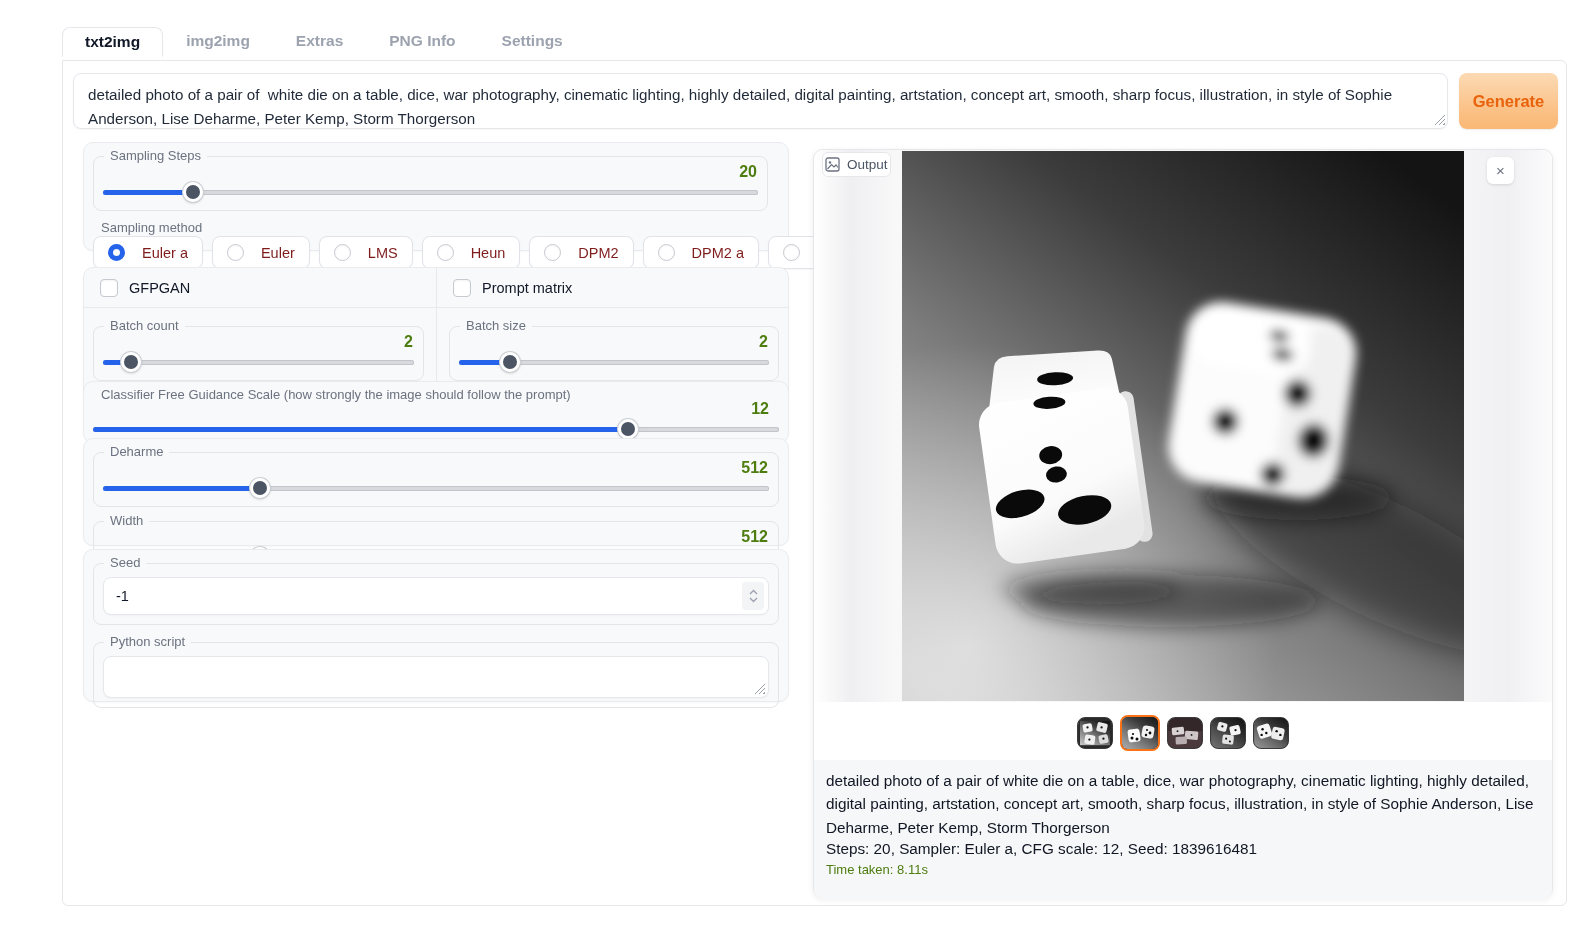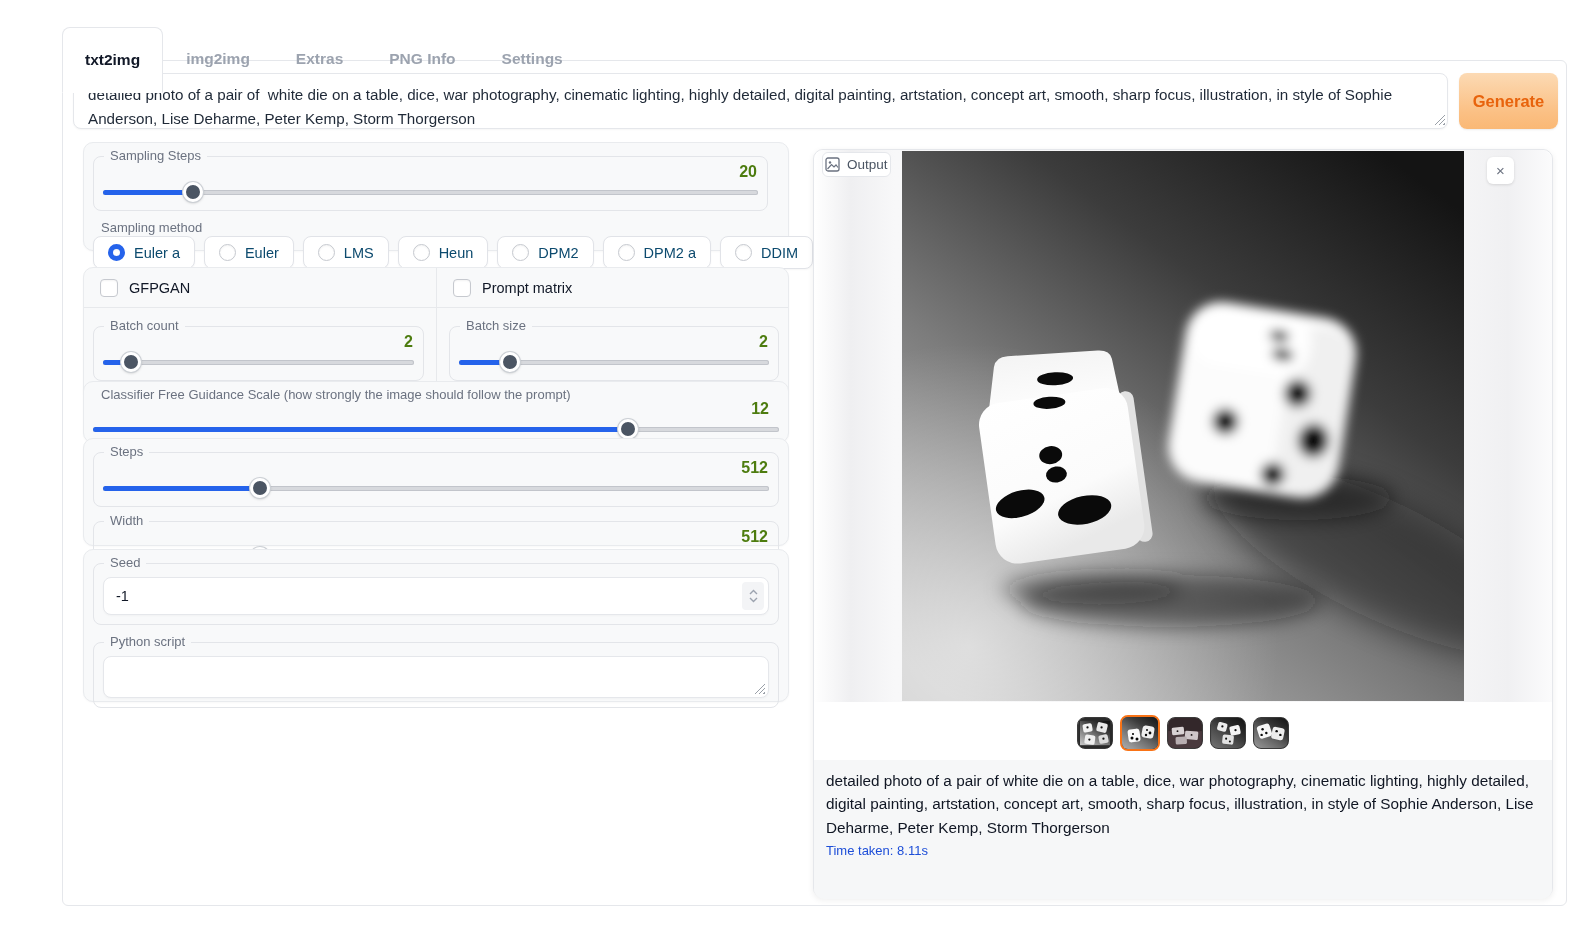--- a/index.html
+++ b/index.html
@@ -1,20 +1,20 @@
 <!DOCTYPE html>
 <html><head>
 <meta charset="utf-8">
 <style>
   * { margin:0; padding:0; box-sizing:border-box; }
   html,body { width:1594px; height:935px; background:#ffffff; font-family:"Liberation Sans", sans-serif; color:#111827; overflow:hidden; }
 
   
   .tabbar { position:absolute; left:62px; top:26px; display:flex; align-items:flex-end; z-index:3; }
-  .tab { padding:23px 22px; font-size:15.5px; color:#9ca3af; font-weight:600; cursor:pointer; border:1px solid transparent; }
+  .tab { padding:5px 22px; font-size:15.5px; color:#9ca3af; font-weight:600; cursor:pointer; border:1px solid transparent; }
   .tab.active { background:#fff; color:#111827; font-weight:700; border:1px solid #e5e7eb; border-bottom:1px solid #fff; border-radius:8px 8px 0 0; margin-bottom:-1px; }
 
   
   .panel { position:absolute; left:62px; top:60px; width:1505px; height:846px; background:#fff; border:1px solid #e5e7eb; border-radius:0 6px 6px 6px; }
 
   
   .prompt-box { position:absolute; left:10px; top:12px; width:1375px; height:56px; border:1px solid #e5e7eb; border-radius:8px; background:#fff; box-shadow:0 1px 2px rgba(0,0,0,.04); padding:9px 14px; font-family:"Liberation Sans", sans-serif; font-size:15.2px; line-height:1.6; color:#1f2937; resize:none; outline:none; overflow:hidden; }
   .resize-grip { position:absolute; width:11px; height:11px; background:repeating-linear-gradient(135deg, transparent 0 2px, #9aa0a8 2px 3px); clip-path:polygon(100% 0, 100% 100%, 0 100%); }
   .grip-prompt { left:1371px; top:53px; }
   .generate-btn { position:absolute; left:1396px; top:12px; width:99px; height:56px; border:none; border-radius:8px; background:linear-gradient(180deg,#fcdab4 0%,#fbc084 70%,#fab875 100%); color:#e8630c; font-family:"Liberation Sans", sans-serif; font-size:16.5px; font-weight:700; cursor:pointer; box-shadow:0 1px 2px rgba(0,0,0,.08); }
@@ -25,21 +25,21 @@
   .fs-label { position:absolute; top:-9px; left:10px; padding:0 6px; background:#f8f9fa; font-size:13px; color:#6b7280; white-space:nowrap; }
   .fs-value { text-align:right; font-size:16px; font-weight:600; color:#4d7c0f; padding:7px 10px 2px 0; line-height:1; }
 
   .slider { position:relative; height:20px; margin:0 9px 8px 9px; cursor:pointer; }
   .slider .track { position:absolute; left:0; right:0; top:8px; height:5px; border-radius:3px; background:#d7d9dd; box-shadow:inset 0 0 0 1px #c2c5cb; }
   .slider .fill { position:absolute; left:0; top:8px; height:5px; border-radius:3px 0 0 3px; background:#2563eb; }
   .slider .thumb { position:absolute; top:0; width:20px; height:20px; border-radius:50%; background:#4b5563; border:3px solid #fff; box-shadow:0 0 0 1px #ccd0d5, 0 1px 3px rgba(0,0,0,.25); transform:translateX(-50%); cursor:grab; }
 
   
   .chip-row { display:flex; gap:9px; padding:15px 9px 10px 9px; }
-  .chip { display:flex; align-items:center; gap:9px; background:#fff; border:1px solid #e1e3e8; border-radius:8px; padding:7px 14px; font-size:14.5px; color:#0c4a6e; cursor:pointer; box-shadow:0 1px 2px rgba(0,0,0,.04); white-space:nowrap; }
+  .chip { display:flex; align-items:center; gap:17px; background:#fff; border:1px solid #e1e3e8; border-radius:8px; padding:7px 14px; font-size:14.5px; color:#7f1d1d; cursor:pointer; box-shadow:0 1px 2px rgba(0,0,0,.04); white-space:nowrap; }
   .radio { width:17px; height:17px; border-radius:50%; background:#fff; border:1px solid #c6c9cf; box-shadow:inset 0 1px 2px rgba(0,0,0,.05); }
   .radio.sel { border:5px solid #2563eb; }
 
   
   .two-col { display:grid; grid-template-columns:1fr 1fr; }
   .col-r { border-left:1px solid #e7e9ec; }
   .cb-row { display:flex; align-items:center; gap:11px; height:40px; padding:0 16px; border-bottom:1px solid #e7e9ec; font-size:14.5px; color:#111827; }
   .checkbox { width:18px; height:18px; border-radius:4px; background:#fff; border:1px solid #c6c9cf; box-shadow:inset 0 1px 2px rgba(0,0,0,.05); cursor:pointer; }
 
   
@@ -57,21 +57,21 @@
   .viewer svg.main-img { position:absolute; left:50%; top:1px; transform:translateX(-50%); display:block; }
   .output-chip { position:absolute; left:8px; top:2px; display:flex; align-items:center; gap:7px; background:#fff; border:1px solid #e5e7eb; border-radius:6px; padding:4px 2px; font-size:13.5px; color:#4b5563; z-index:2; }
   .close-btn { position:absolute; right:38px; top:7px; width:27px; height:27px; background:#fff; border:none; border-radius:6px; box-shadow:0 1px 3px rgba(0,0,0,.12); color:#6b7280; font-size:15px; line-height:27px; text-align:center; cursor:pointer; z-index:2; }
   .thumbs { position:absolute; left:0; top:561px; width:100%; height:44px; display:flex; align-items:center; justify-content:center; gap:7px; }
   .thumb { width:36px; height:32px; border-radius:8px; overflow:hidden; cursor:pointer; border:1px solid #3a3a3a; background:linear-gradient(135deg,#7a7a7a,#181818); flex:0 0 auto; }
   .thumb.sel { width:40px; height:36px; border:2px solid #f97316; }
   .thumb svg { display:block; width:100%; height:100%; }
   .info-box { position:absolute; left:0; top:610px; width:100%; height:139px; background:#f6f7f8; border-radius:0 0 10px 10px; padding:9px 12px; }
   .caption { font-size:15.3px; line-height:1.52; color:#101623; }
   .params { font-size:15.3px; color:#101623; margin-top:1px; }
-  .time-taken { font-size:13px; color:#1d4ed8; margin-top:4px; }
+  .time-taken { font-size:13px; color:#4d7c0f; margin-top:4px; }
 </style>
 </head>
 <body>
 
 <div class="tabbar">
   <div class="tab active">txt2img</div>
   <div class="tab">img2img</div>
   <div class="tab">Extras</div>
   <div class="tab">PNG Info</div>
   <div class="tab">Settings</div>
@@ -172,21 +172,21 @@
       <div class="slider" style="margin:0 0 8px 0;">
         <div class="track"></div>
         <div class="fill" style="width: 78%;"></div>
         <div class="thumb" style="left: 78%;"></div>
       </div>
     </div>
   </div>
 
   <div class="group" style="top:377px; height:108px;">
     <div class="fs" style="margin:13px 9px 0 9px;">
-      <span class="fs-label">Steps</span>
+      <span class="fs-label">Deharme</span>
       <div class="fs-value">512</div>
       <div class="slider">
         <div class="track"></div>
         <div class="fill" style="width: 23.5%;"></div>
         <div class="thumb" style="left: 23.5%;"></div>
       </div>
     </div>
     <div class="fs" style="margin:14px 9px 0 9px;">
       <span class="fs-label">Width</span>
       <div class="fs-value">512</div>
@@ -374,17 +374,18 @@
             <circle cx="13" cy="16" r="1.3" fill="#0a0a0a"></circle>
             <circle cx="8" cy="18" r="1.3" fill="#0a0a0a"></circle>
             <circle cx="24" cy="14" r="1.3" fill="#0a0a0a"></circle>
             <circle cx="28" cy="18" r="1.3" fill="#0a0a0a"></circle>
           </svg>
       </div>
     </div>
 
     <div class="info-box">
       <div class="caption">detailed photo of a pair of white die on a table, dice, war photography, cinematic lighting, highly detailed, digital painting, artstation, concept art, smooth, sharp focus, illustration, in style of Sophie Anderson, Lise Deharme, Peter Kemp, Storm Thorgerson</div>
+      <div class="params">Steps: 20, Sampler: Euler a, CFG scale: 12, Seed: 1839616481</div>
       <div class="time-taken">Time taken: 8.11s</div>
     </div>
   </div>
 
 </div>
 
 </body></html>

